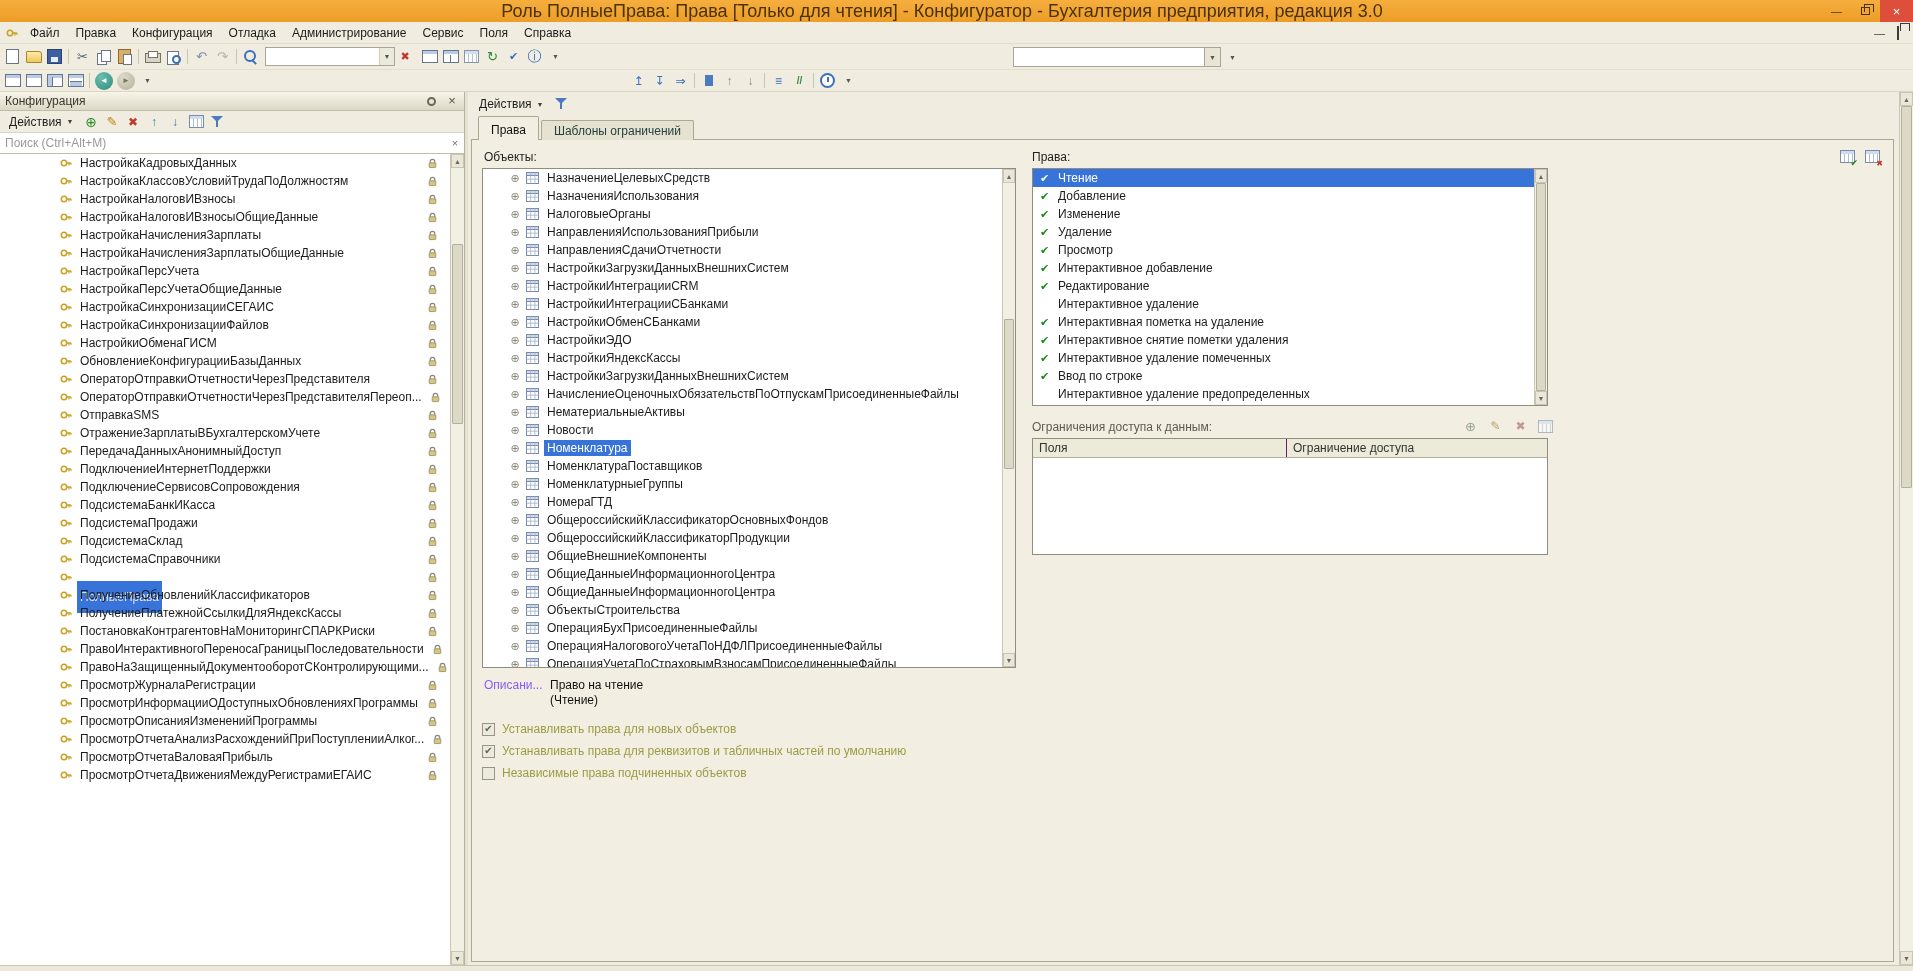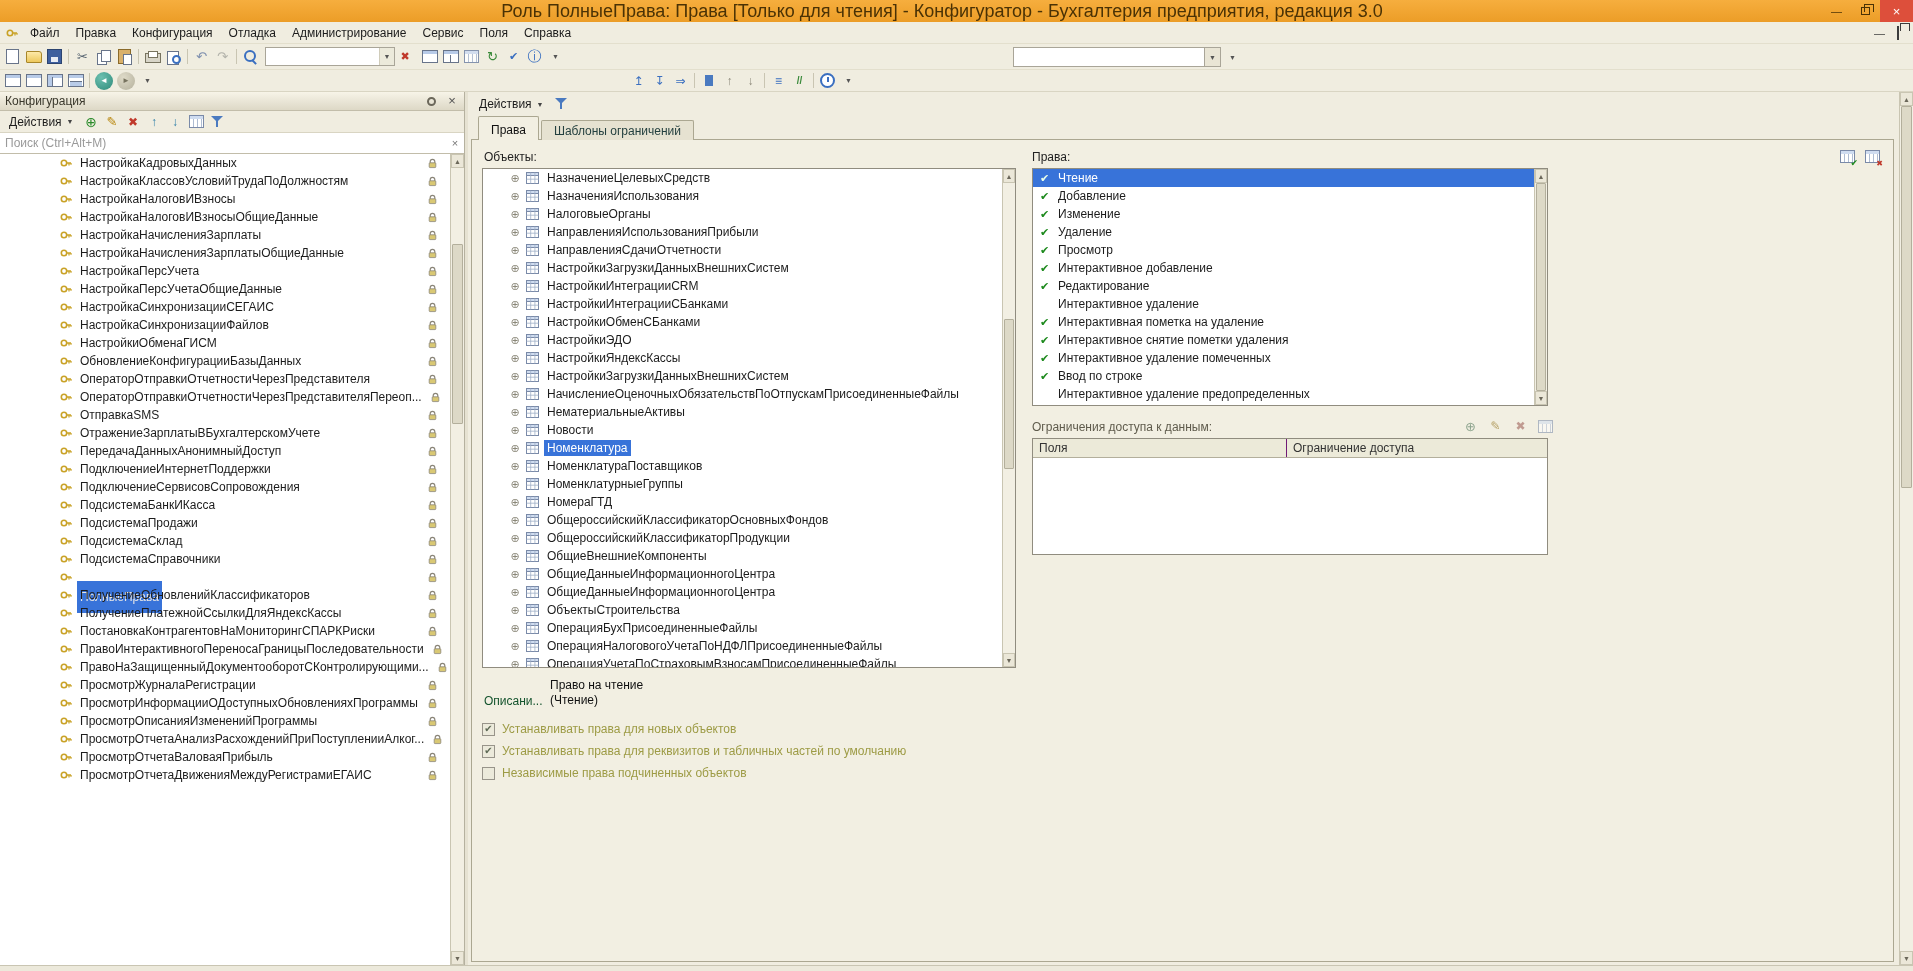--- a/index.html
+++ b/index.html
@@ -166,21 +166,21 @@
 .restr-label{position:absolute;left:560px;top:280px;color:#5f5b4c;}
 .restr-tools{position:absolute;left:988px;top:276px;display:flex;gap:4px;}
 .restr-table{position:absolute;left:560px;top:298px;width:516px;border:1px solid #908c7f;background:#fff;}
 .restr-head{display:flex;height:19px;background:#ecead9;border-bottom:1px solid #b3af9c;}
 .restr-head .cell{padding:2px 6px;color:#333;}
 .restr-head .cell.c1{width:254px;border-right:1px solid #701a75;}
 .restr-head .cell.c2{flex:1;}
 .restr-body{height:96px;background:#fff;}
 
 .desc{position:absolute;left:12px;top:538px;display:flex;gap:12px;}
-.desc .dlabel{color:#14532d;width:54px;margin-top:16px;}
+.desc .dlabel{color:#8b5cf6;width:54px;}
 .desc .dvalue{color:#111;line-height:15px;}
 
 .footer-checks{position:absolute;left:10px;top:582px;}
 .fcheck{display:flex;align-items:center;gap:7px;height:14px;margin-bottom:8px;cursor:default;}
 .fcheck .box{width:13px;height:13px;border:1px solid #98948a;background:#eceadb;display:flex;align-items:center;justify-content:center;}
 .fcheck .box .mark{font-size:10px;color:#5e6a55;line-height:1;}
 .fcheck .flabel{color:#9d9b45;}
 
 .statusbar{position:absolute;bottom:0;left:0;right:0;height:6px;background:#ece9db;border-top:1px solid #c9c5b2;}
 </style>

